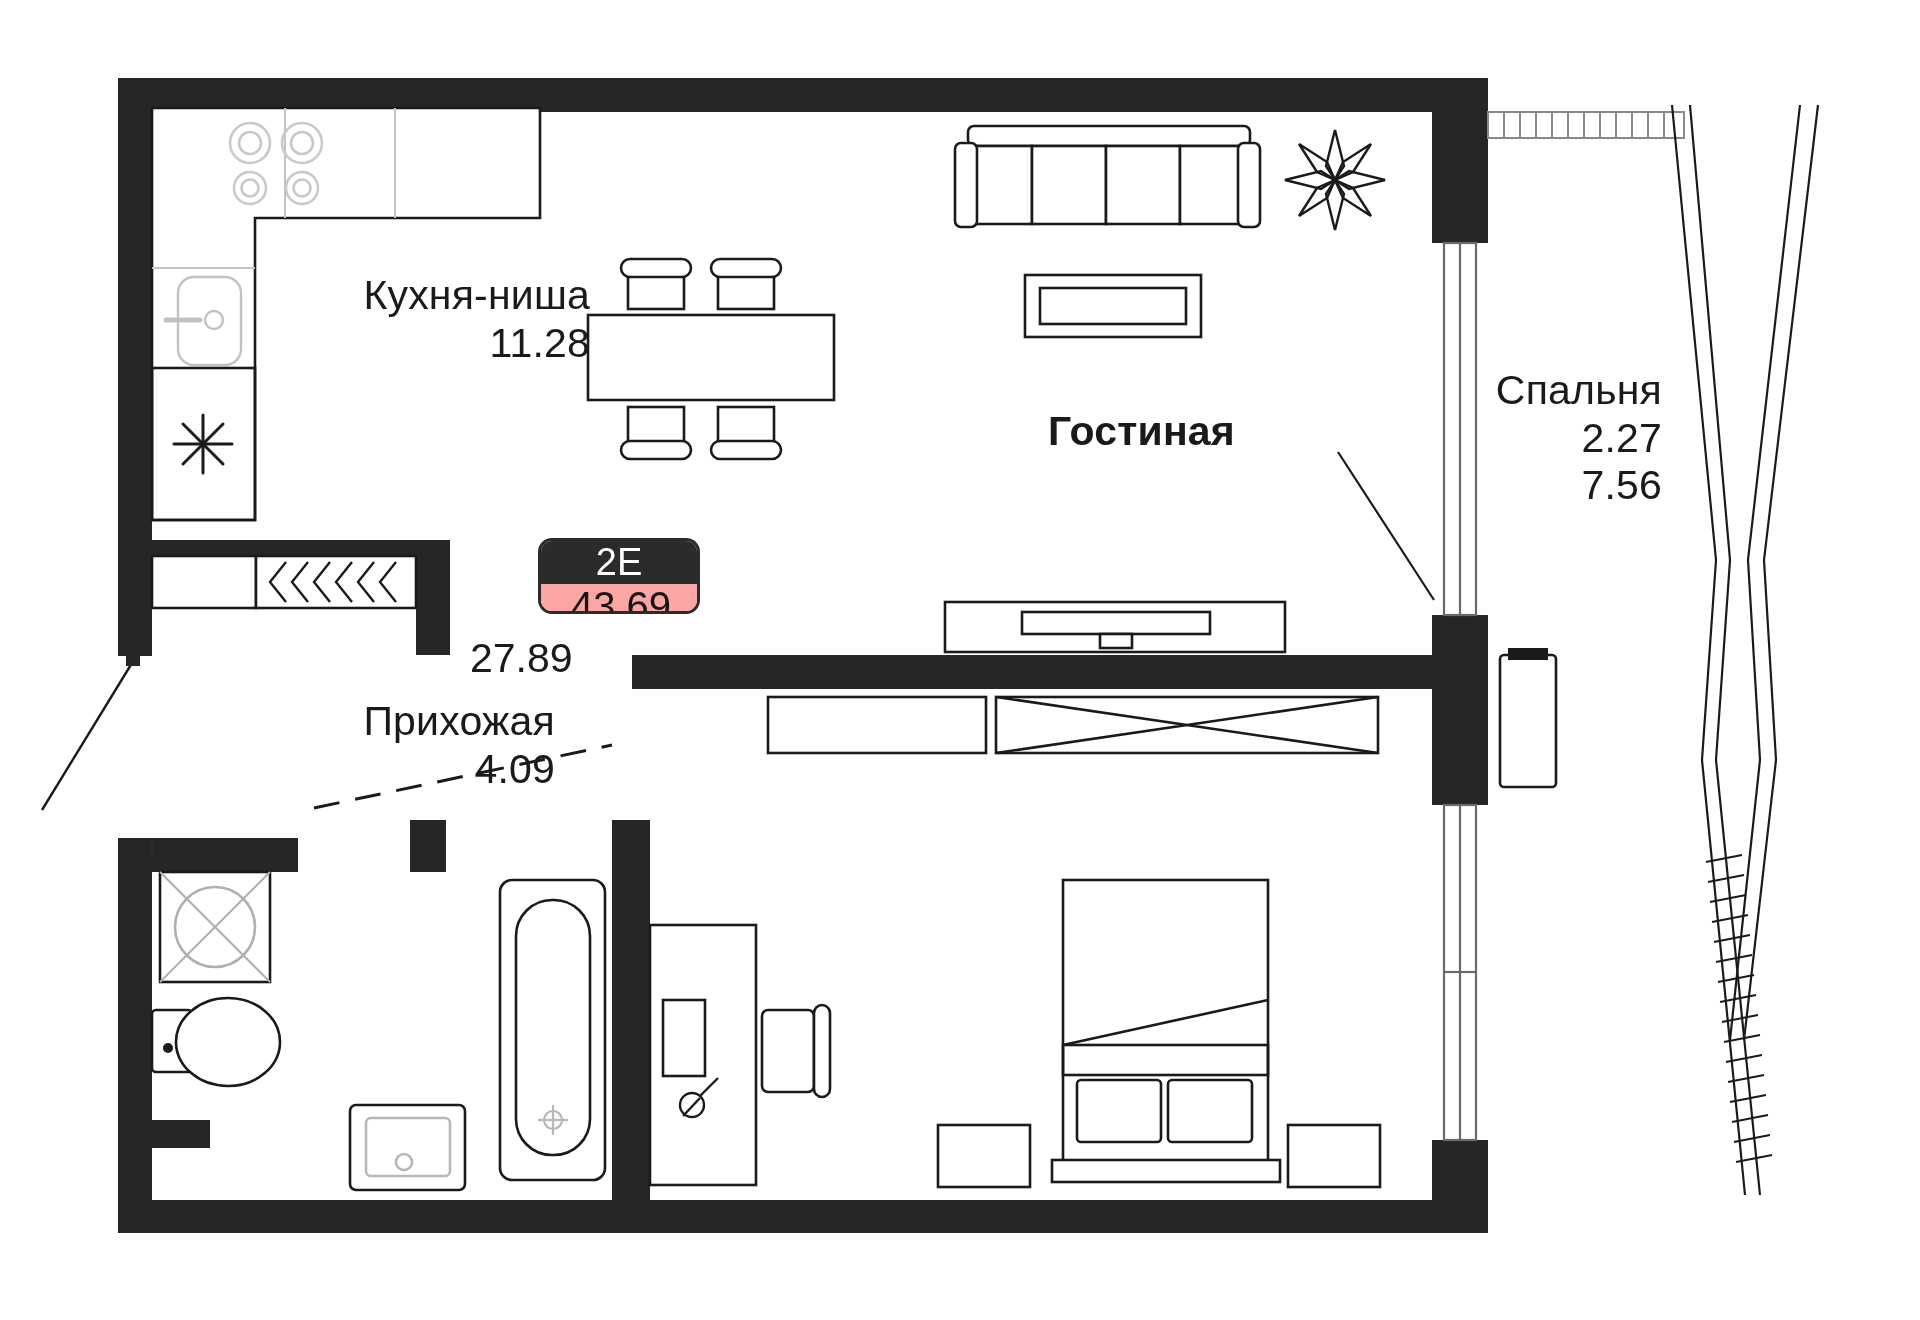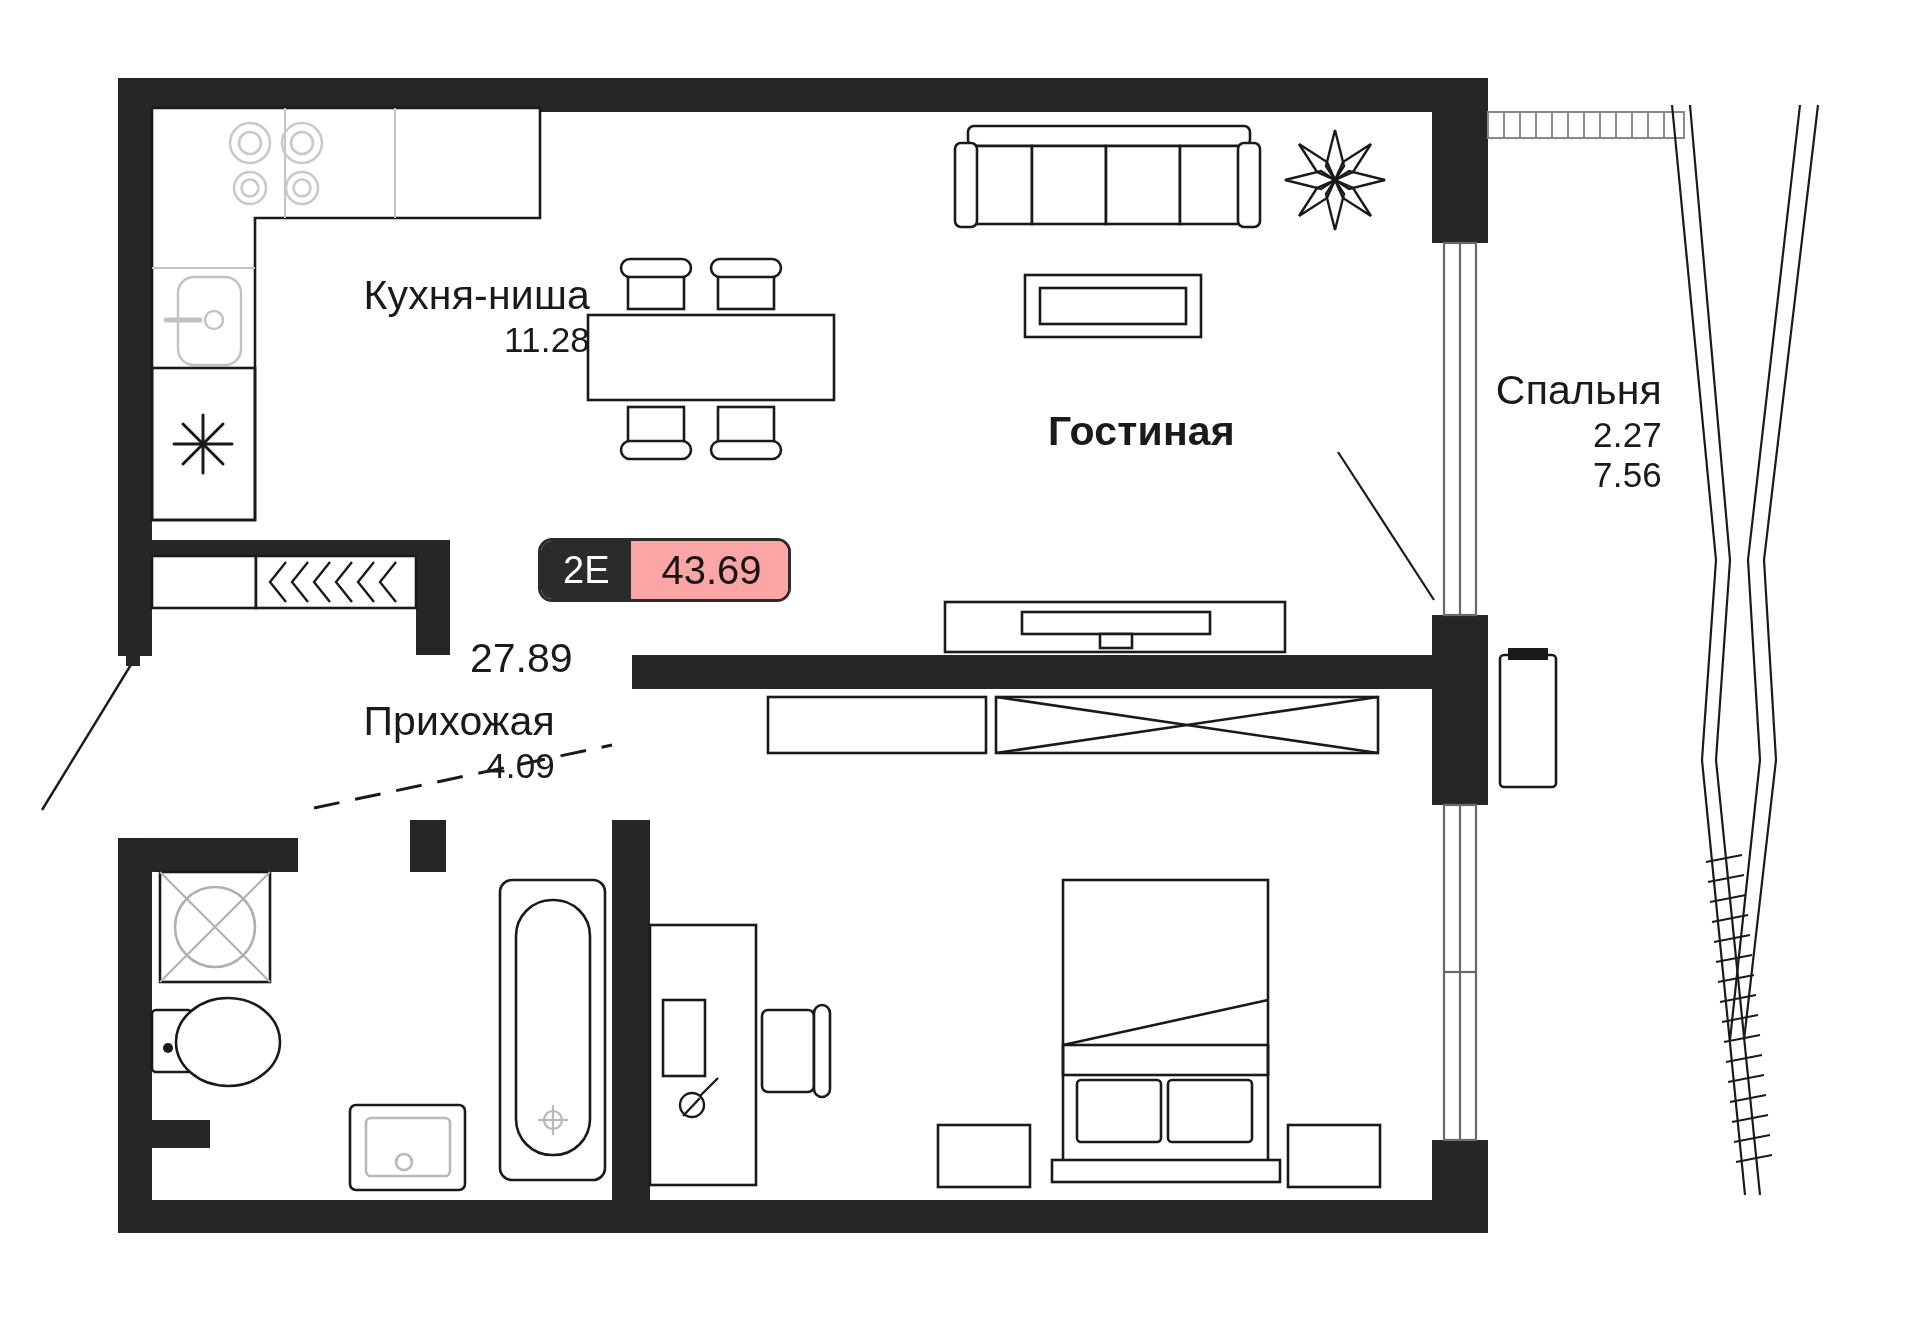--- a/index.html
+++ b/index.html
@@ -33,39 +33,40 @@
     white-space: nowrap;
     line-height: 1.16;
     letter-spacing: 0.2px;
   }
   .room-name {
     display: block;
     font-size: 41px;
   }
   .room-area {
     display: block;
-    font-size: 35px;
+    font-size: 41px;
   }
   .standalone-area {
     position: absolute;
     font-size: 41px;
     color: #1a1a1a;
     white-space: nowrap;
   }
   
   #type-badge {
     position: absolute;
     display: flex;
     align-items: stretch;
-    height: 64px;
+    height: 76px;
     border-radius: 14px;
     overflow: hidden;
     background: #ffffff;
     border: 3px solid #2b2b2b;
     box-sizing: border-box;
+    flex-direction: column;
   }
   #type-badge .badge-type {
     background: #2b2b2b;
     color: #ffffff;
     display: flex;
     align-items: center;
     justify-content: center;
     padding: 0 22px;
     font-size: 38px;
     font-family: "Liberation Sans", sans-serif;

